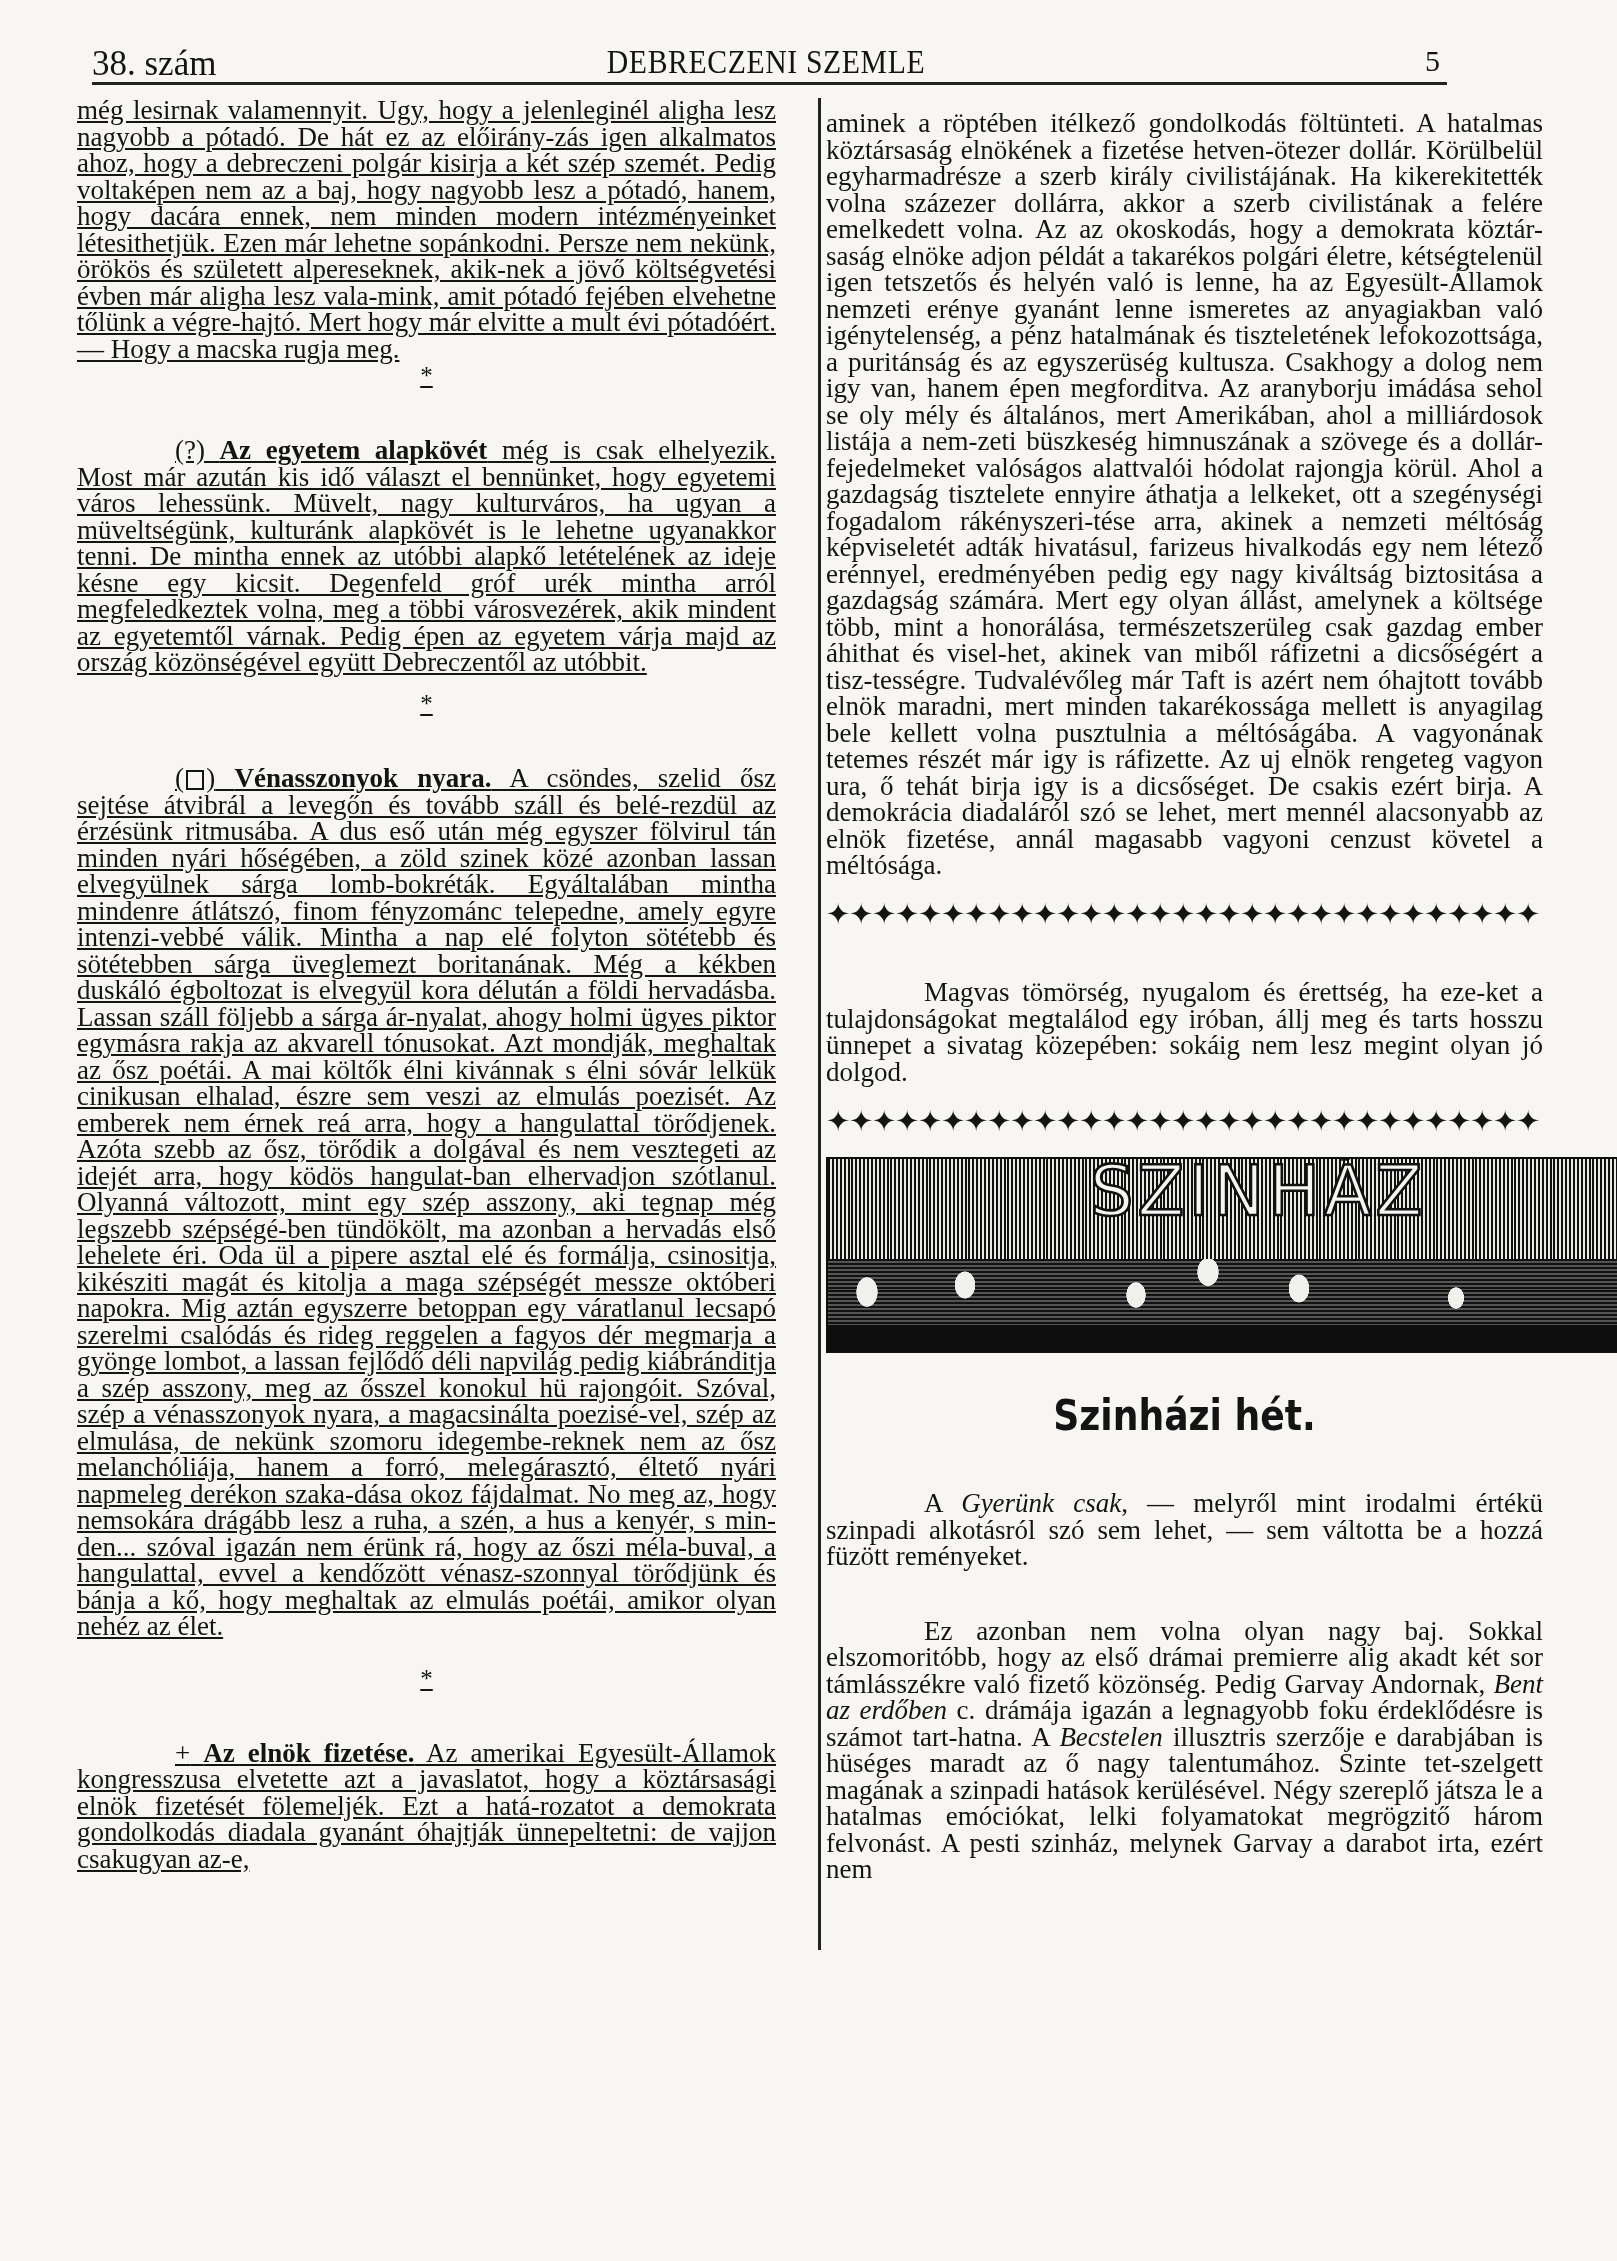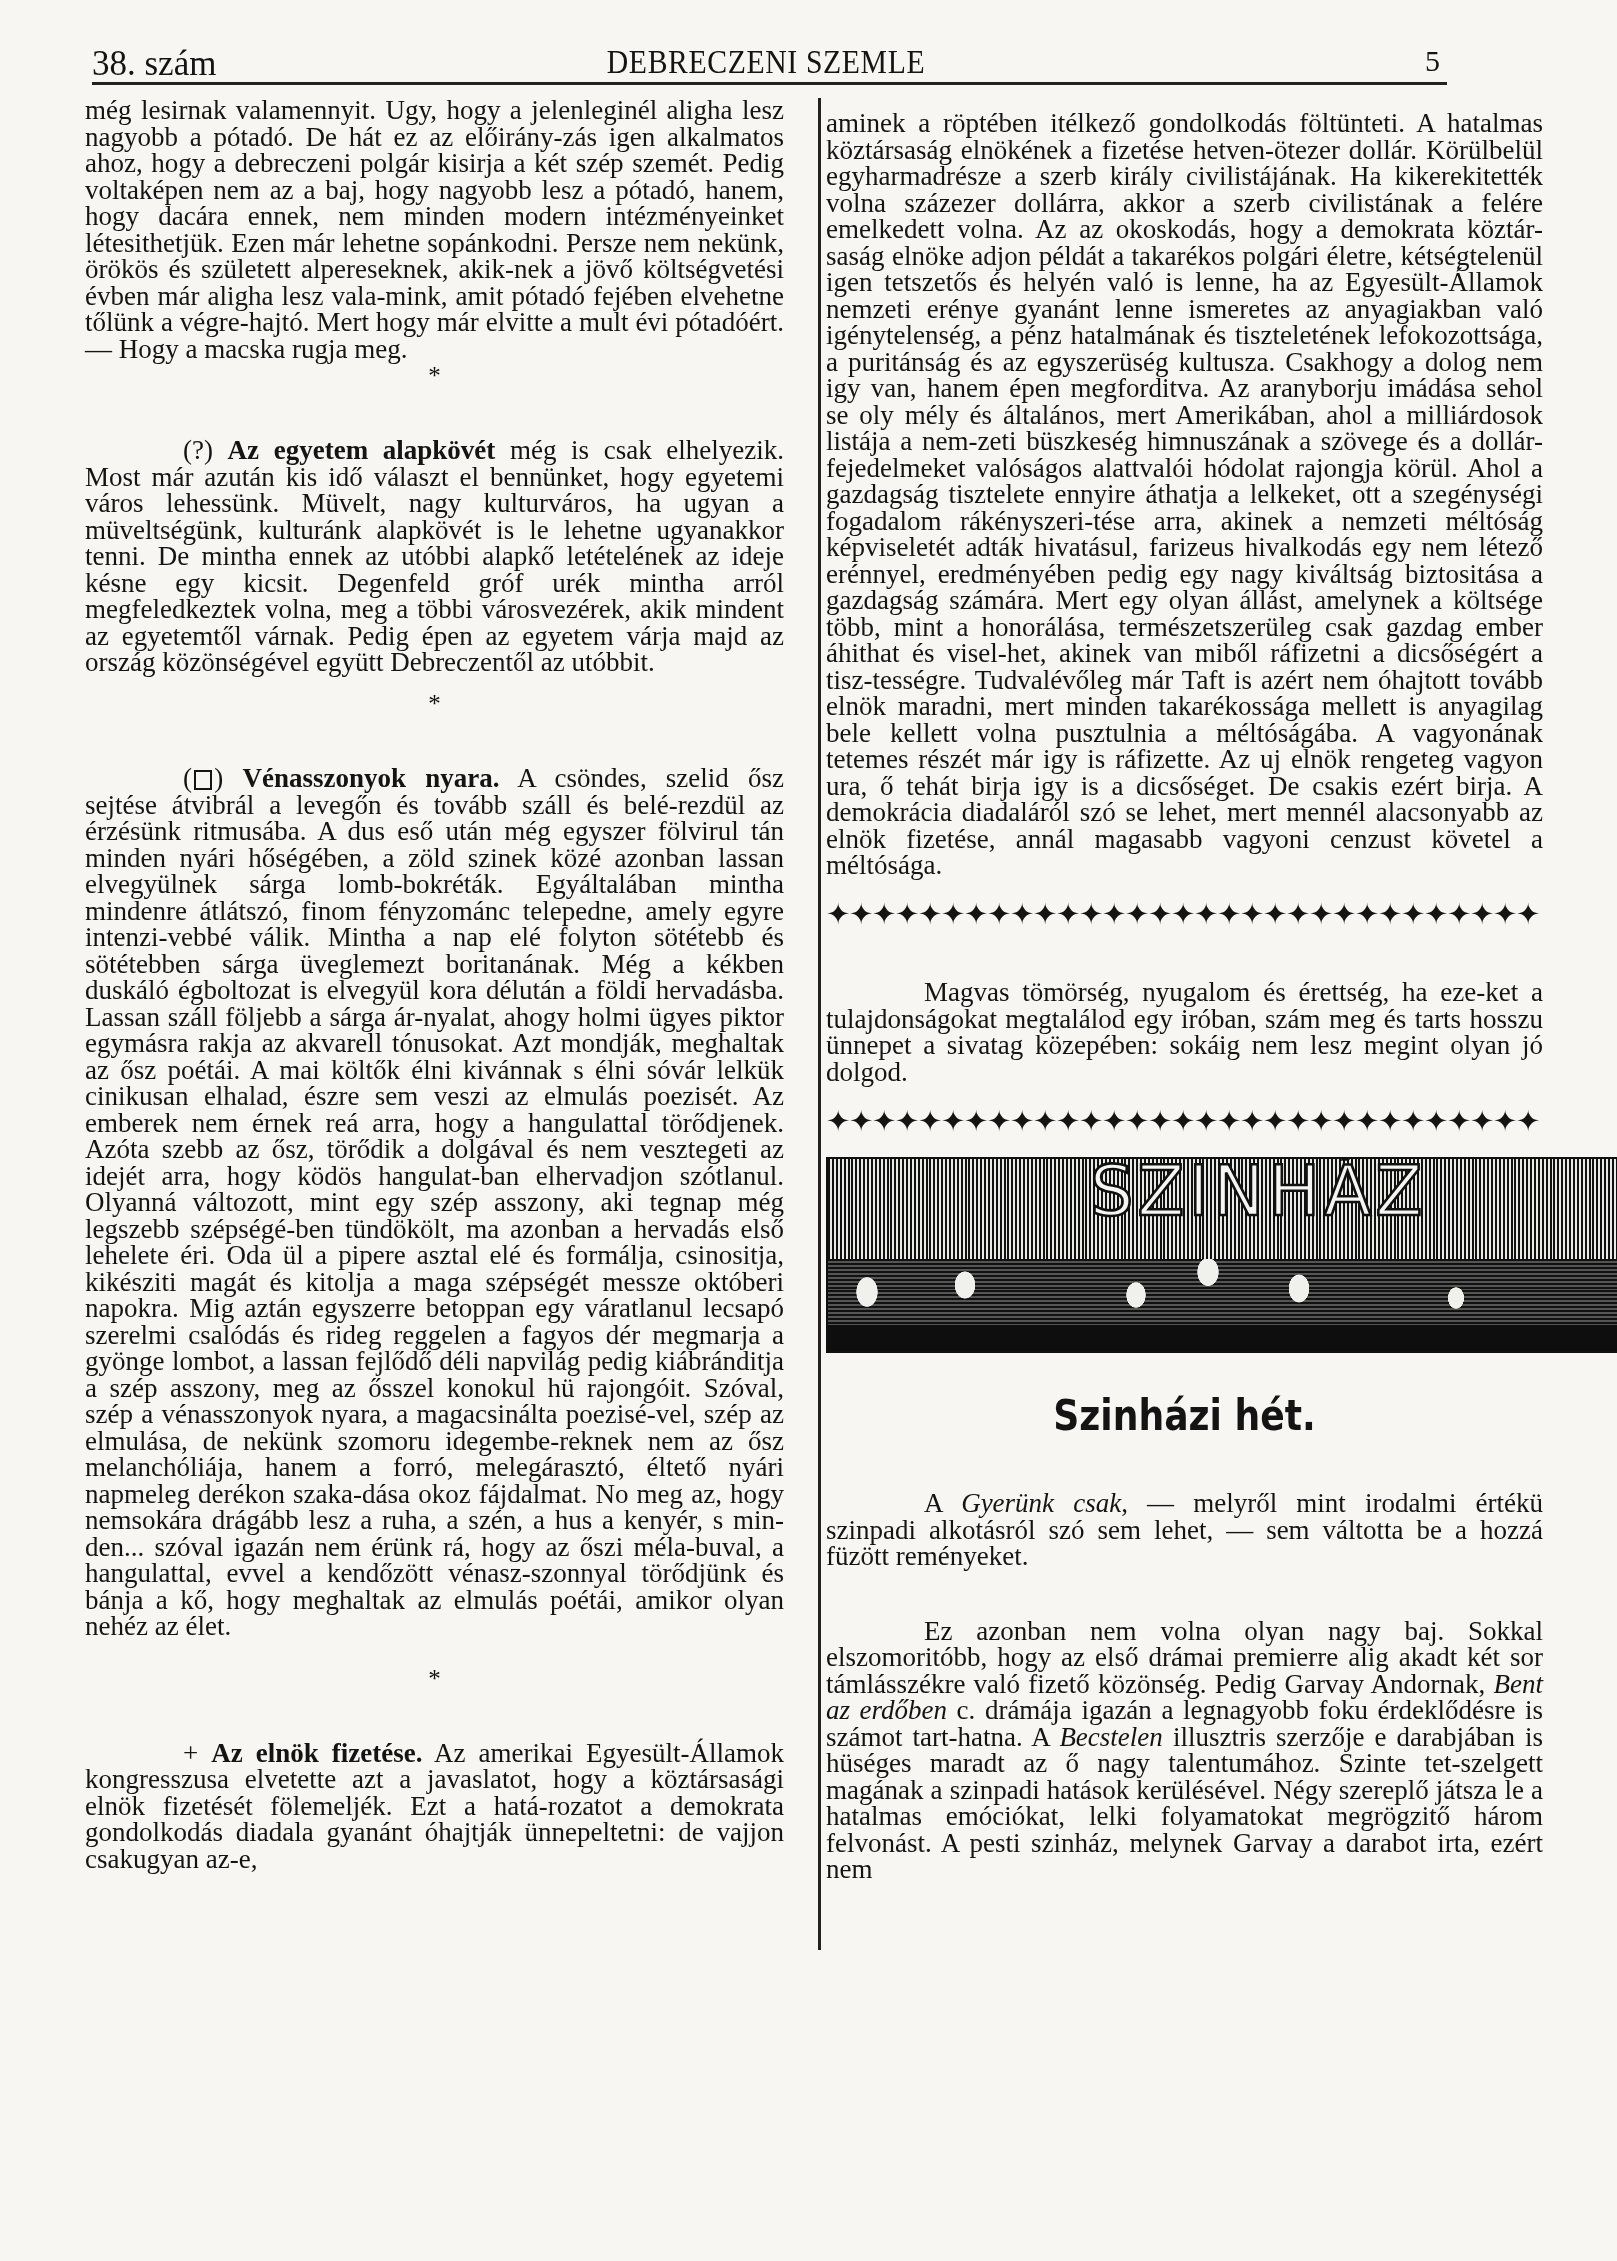--- a/index.html
+++ b/index.html
@@ -12,21 +12,21 @@
   .page-header {
     position: absolute; left: 92px; top: 26px; width: 1348px; height: 59px;
   }
   .hdr-left { position: absolute; left: 0; top: 18.3px; font-size: 35px; letter-spacing: 0px; }
   .hdr-center { position: absolute; left: 0; right: 0; top: 18.3px; text-align: center; font-size: 33px; letter-spacing: 0.7px; transform: scaleX(0.9); }
   .hdr-right { position: absolute; right: 0; top: 18.3px; font-size: 30px; }
   .hdr-rule { position: absolute; left: 92px; top: 82px; width: 1355px; height: 2.6px; background: #222; }
   .col-divider { position: absolute; left: 818px; top: 98px; width: 2.6px; height: 1852px; background: #222; }
 
   .col { position: absolute; font-size: 27px; line-height: 26.5px; text-align: justify; hyphens: manual; }
-  .col-left { left: 85px; top: 97px; width: 699px; }
+  .col-left { left: 77px; top: 97px; width: 699px; text-decoration: underline; }
   .col-right { left: 826px; top: 110px; width: 717px; }
   .col p { margin: 0; }
   .col p.indent { text-indent: 98px; margin-top: 48px; }
   .sep-star { text-align: center; margin: 1.3px 0 13px 0; font-size: 25px; line-height: 26px; }
   .lead-bold { font-weight: bold; }
   .marker { font-weight: normal; }
   .box-glyph { display: inline-block; width: 18.3px; height: 19.6px; border: 2px solid #141414; vertical-align: -2.6px; margin: 0 2px; box-sizing: border-box; }
   em { font-style: italic; }
 
   .ornament-rule {
@@ -96,21 +96,21 @@
     <span class="marker">+</span>
     <span class="lead-bold">Az elnök fizetése.</span><span> Az amerikai Egyesült-Államok kongresszusa elvetette azt a javaslatot, hogy a köztársasági elnök fizetését fölemeljék. Ezt a hatá-rozatot a demokrata gondolkodás diadala gyanánt óhajtják ünnepeltetni: de vajjon csakugyan az-e,</span>
   </p>
 </div>
 
 <div class="col col-right">
   <p>aminek a röptében itélkező gondolkodás föltünteti. A hatalmas köztársaság elnökének a fizetése hetven-ötezer dollár. Körülbelül egyharmadrésze a szerb király civilistájának. Ha kikerekitették volna százezer dollárra, akkor a szerb civilistának a felére emelkedett volna. Az az okoskodás, hogy a demokrata köztár-saság elnöke adjon példát a takarékos polgári életre, kétségtelenül igen tetszetős és helyén való is lenne, ha az Egyesült-Államok nemzeti erénye gyanánt lenne ismeretes az anyagiakban való igénytelenség, a pénz hatalmának és tiszteletének lefokozottsága, a puritánság és az egyszerüség kultusza. Csakhogy a dolog nem igy van, hanem épen megforditva. Az aranyborju imádása sehol se oly mély és általános, mert Amerikában, ahol a milliárdosok listája a nem-zeti büszkeség himnuszának a szövege és a dollár-fejedelmeket valóságos alattvalói hódolat rajongja körül. Ahol a gazdagság tisztelete ennyire áthatja a lelkeket, ott a szegénységi fogadalom rákényszeri-tése arra, akinek a nemzeti méltóság képviseletét adták hivatásul, farizeus hivalkodás egy nem létező erénnyel, eredményében pedig egy nagy kiváltság biztositása a gazdagság számára. Mert egy olyan állást, amelynek a költsége több, mint a honorálása, természetszerüleg csak gazdag ember áhithat és visel-het, akinek van miből ráfizetni a dicsőségért a tisz-tességre. Tudvalévőleg már Taft is azért nem óhajtott tovább elnök maradni, mert minden takarékossága mellett is anyagilag bele kellett volna pusztulnia a méltóságába. A vagyonának tetemes részét már igy is ráfizette. Az uj elnök rengeteg vagyon ura, ő tehát birja igy is a dicsőséget. De csakis ezért birja. A demokrácia diadaláról szó se lehet, mert mennél alacsonyabb az elnök fizetése, annál magasabb vagyoni cenzust követel a méltósága.</p>
 
   <div class="ornament-rule">✦✦✦✦✦✦✦✦✦✦✦✦✦✦✦✦✦✦✦✦✦✦✦✦✦✦✦✦✦✦✦</div>
 
-  <p class="indent">Magvas tömörség, nyugalom és érettség, ha eze-ket a tulajdonságokat megtalálod egy iróban, szám meg és tarts hosszu ünnepet a sivatag közepében: sokáig nem lesz megint olyan jó dolgod.</p>
+  <p class="indent">Magvas tömörség, nyugalom és érettség, ha eze-ket a tulajdonságokat megtalálod egy iróban, állj meg és tarts hosszu ünnepet a sivatag közepében: sokáig nem lesz megint olyan jó dolgod.</p>
 
   <div class="ornament-rule">✦✦✦✦✦✦✦✦✦✦✦✦✦✦✦✦✦✦✦✦✦✦✦✦✦✦✦✦✦✦✦</div>
 
   <div class="banner">
     <div class="banner-title">SZINHÁZ</div>
     <div class="banner-audience"></div>
     <div class="banner-seats"></div>
   </div>
 
   <div class="section-title">Szinházi hét.</div>

